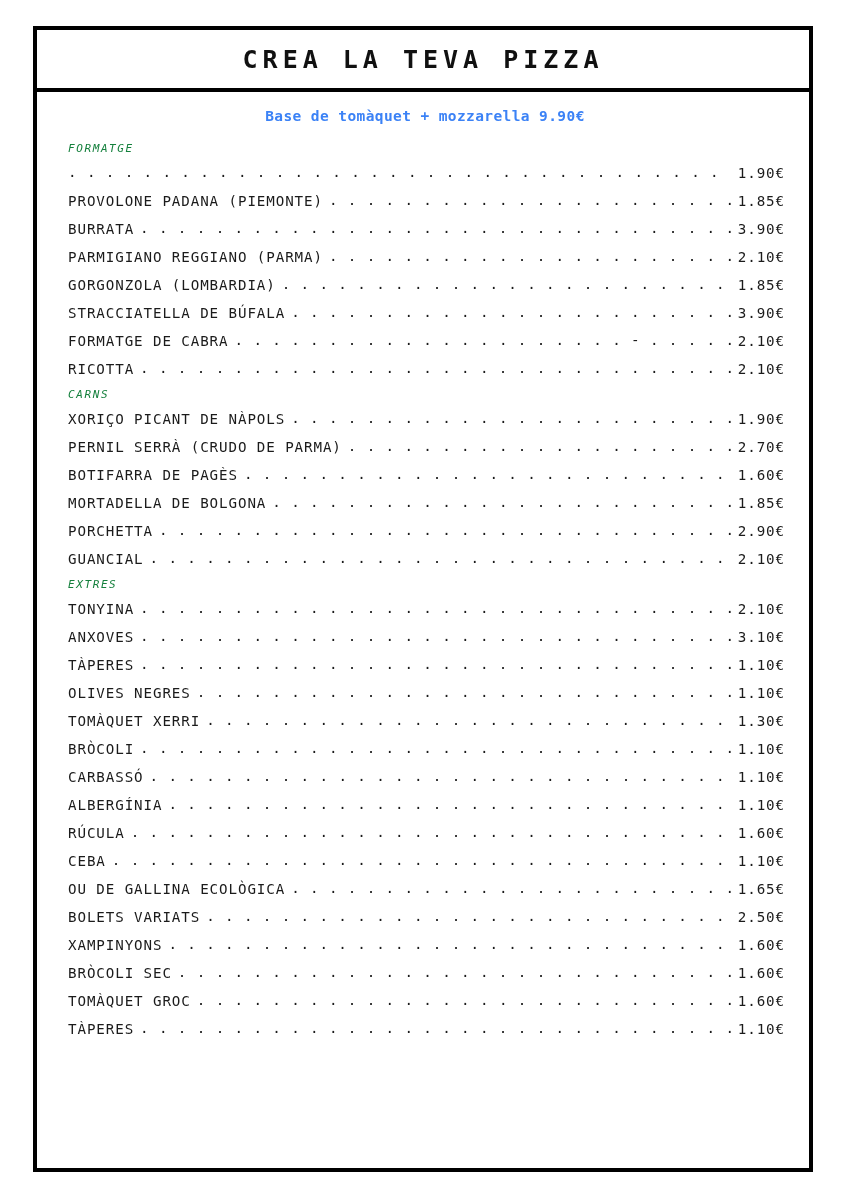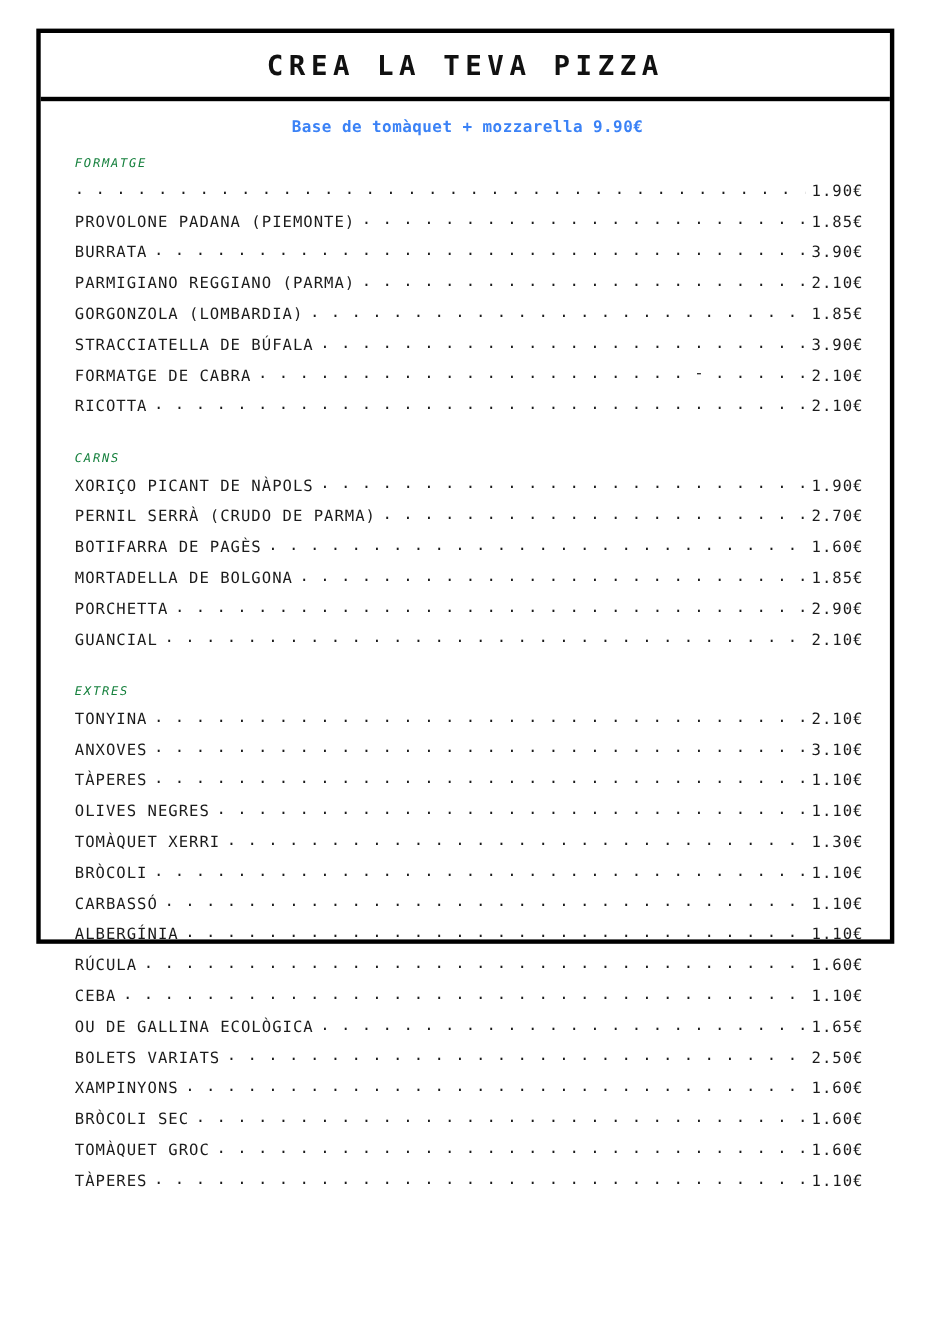--- a/index.html
+++ b/index.html
@@ -14,21 +14,21 @@
     font-family: "DejaVu Sans Mono", "Liberation Mono", monospace;
     color: #1a1a1a;
     overflow: hidden;
   }
 
   .menu-frame {
     position: absolute;
     left: 33px;
     top: 26px;
     width: 780px;
-    height: 832px;
+    height: 1146px;
     border: 4px solid #000000;
     box-sizing: border-box;
     background: #ffffff;
   }
 
   .menu-title-bar {
     height: 58px;
     border-bottom: 4px solid #000000;
     display: flex;
     align-items: center;
@@ -52,21 +52,20 @@
     text-align: center;
     font-size: 14.5px;
     font-weight: bold;
     color: #3b82f6;
     margin-top: 16px;
     margin-bottom: 4px;
     letter-spacing: 0.4px;
   }
 
   .section {
-    margin-top: 22px;
   }
   .section:first-of-type {
     margin-top: 18px;
   }
 
   .section-head {
     font-size: 11px;
     font-weight: normal;
     letter-spacing: 1.6px;
     color: #15803d;

